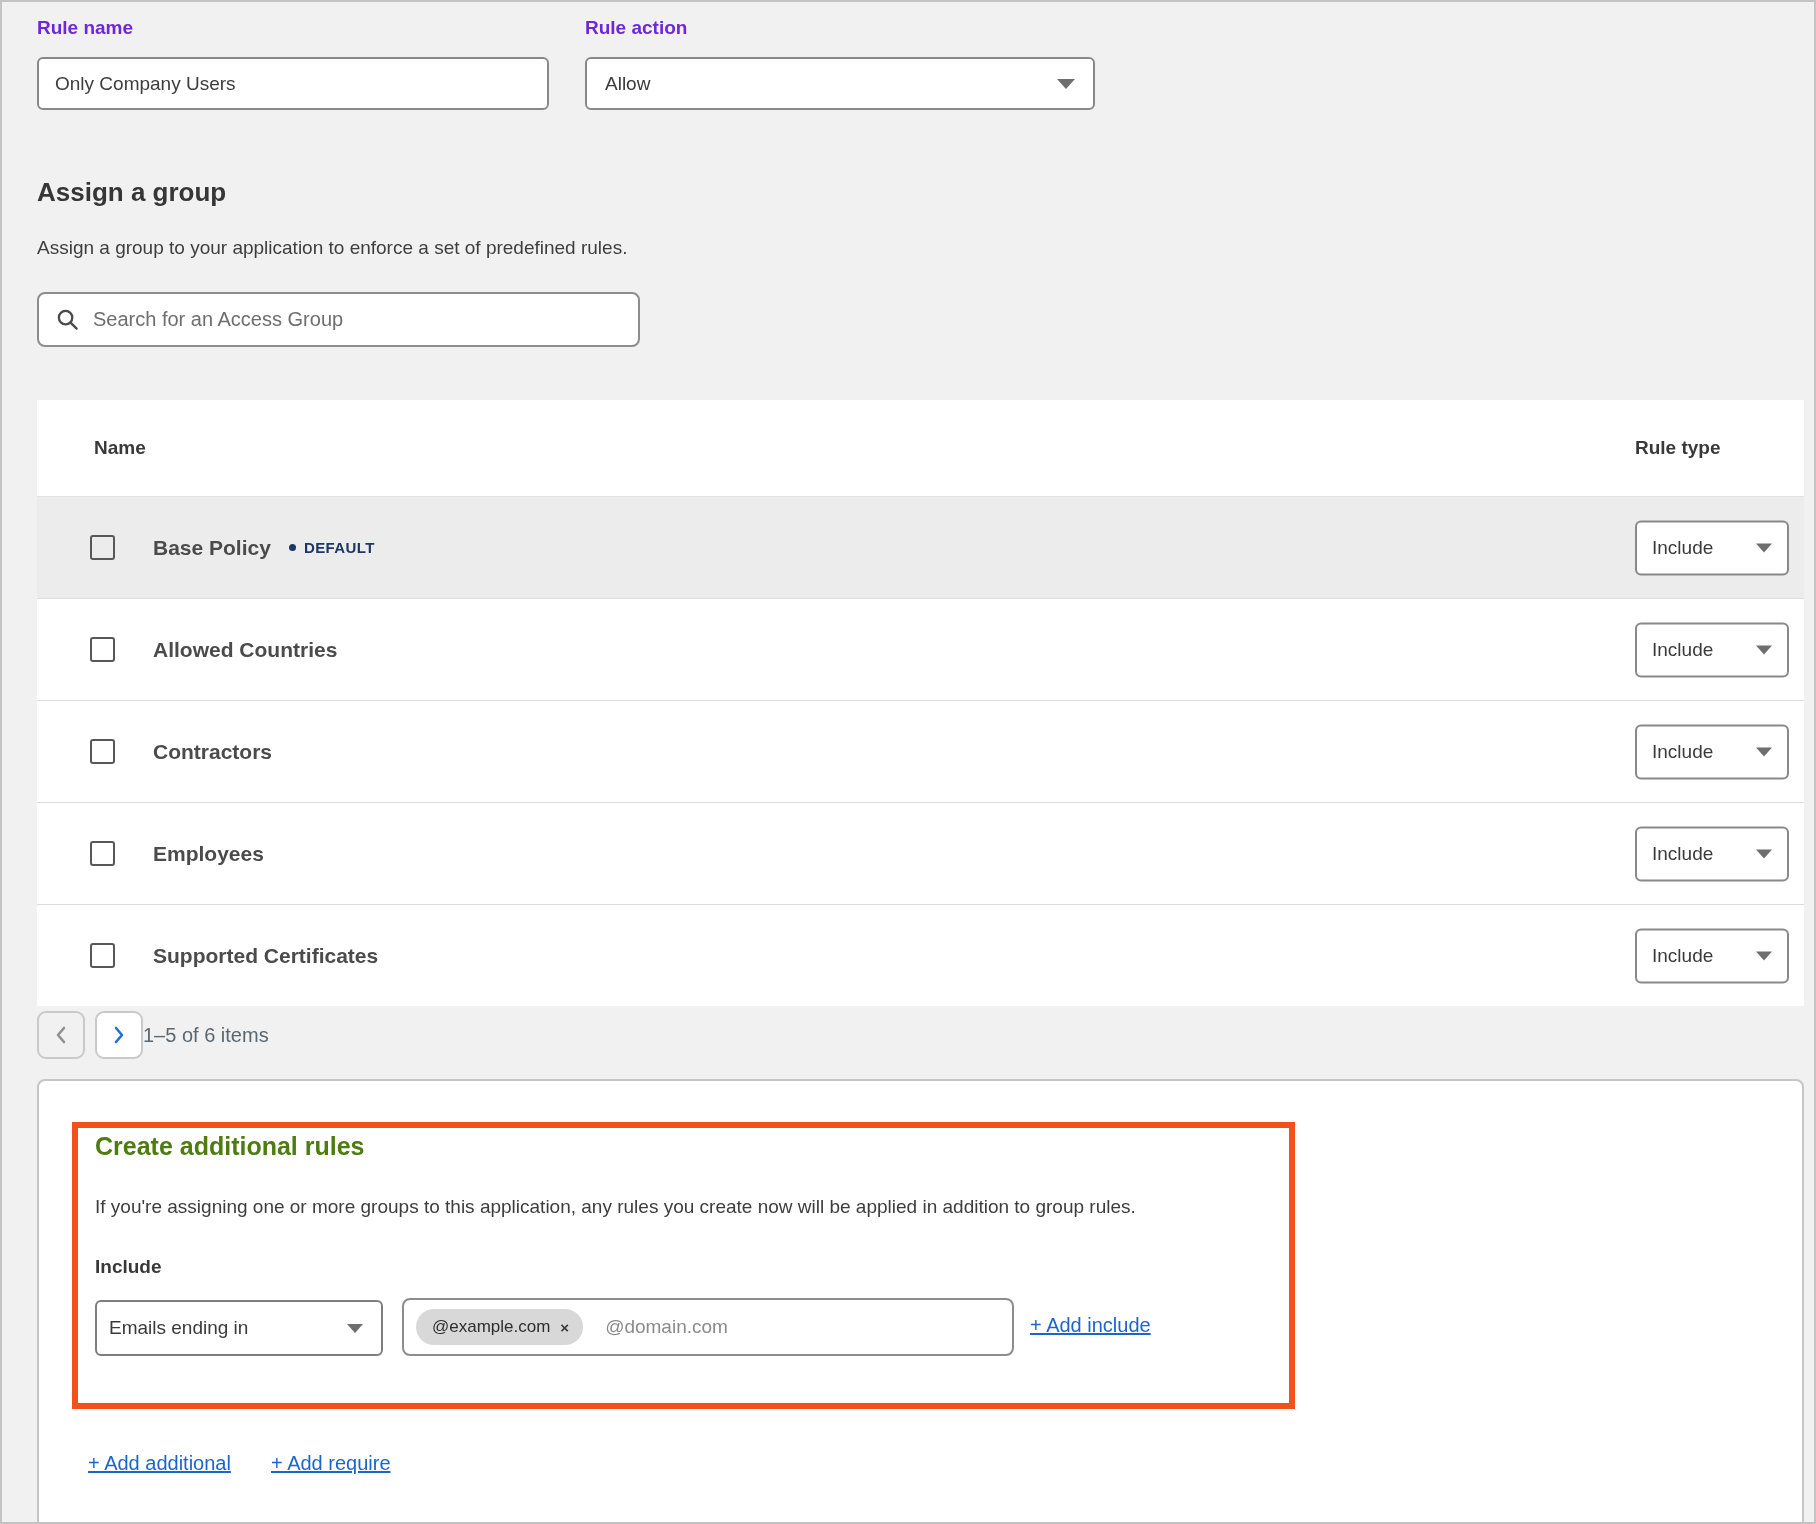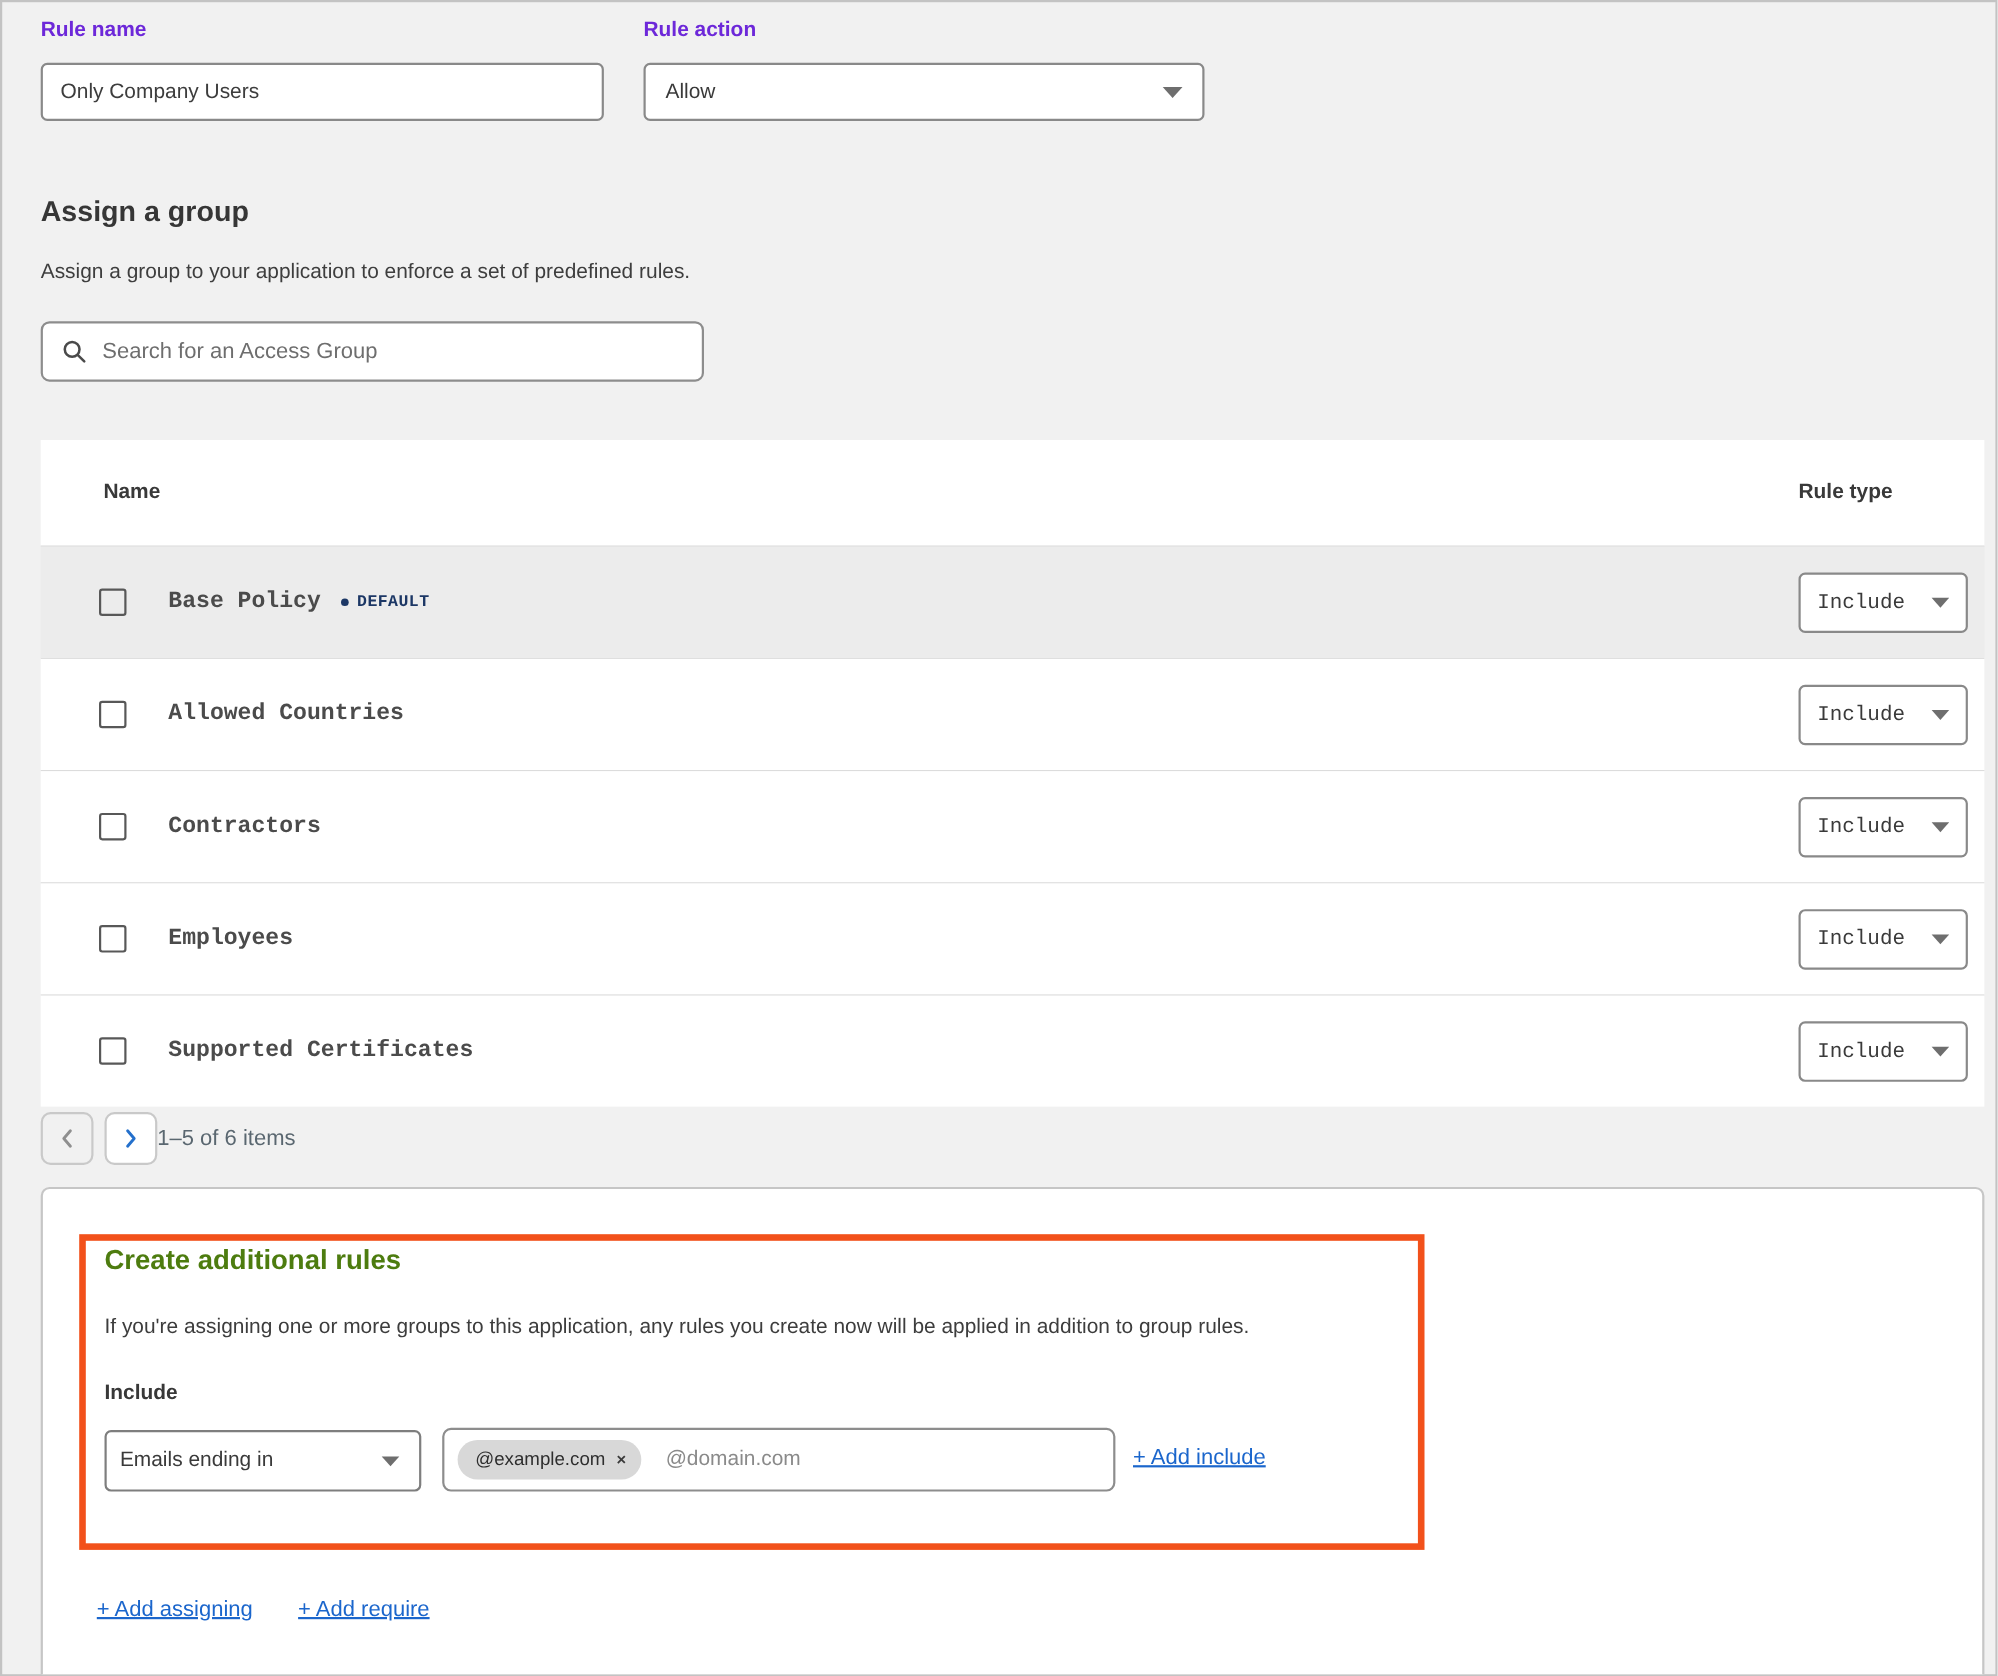--- a/index.html
+++ b/index.html
@@ -57,21 +57,21 @@
   #group-table { position: absolute; left: 35px; top: 398px; width: 1767px; }
   .thead {
     height: 96px; background: #fff; position: relative;
     display: flex; align-items: center;
   }
   .th-name { margin-left: 57px; font-size: 19px; font-weight: 700; color: #393939; }
   .th-ruletype { position: absolute; left: 1598px; font-size: 19px; font-weight: 700; color: #393939; }
 
   .trow {
     height: 102px; background: #fff; position: relative;
-    display: flex; align-items: center; border-top: 1px solid #dcdcdc; font-family: Liberation Mono, monospace;
+    display: flex; align-items: center; border-top: 1px solid #dcdcdc;
   }
   .trow.highlighted { background: #ececec; border-top: 1px solid #e2e2e2; }
   .checkbox {
     width: 25px; height: 25px; margin-left: 53px; flex: 0 0 auto;
     border: 2px solid #585858; border-radius: 3px; background: transparent; cursor: pointer;
   }
   .row-name { margin-left: 38px; font-size: 21px; font-weight: 700; color: #4b4b4b; }
   .row-badge {
     margin-left: 18px; display: inline-flex; align-items: center;
     color: #1c3765; font-weight: 700; font-size: 15px; letter-spacing: 0.4px;
@@ -233,17 +233,17 @@
         <span class="tag-pill">
           <span>@example.com</span>
           <span class="tag-remove">×</span>
         </span>
         <input id="email-input" placeholder="@domain.com" style="">
       </div>
 
       <span class="link" id="add-include-link">+ Add include</span>
     </div>
 
-    <span class="link" id="add-exception-link">+ Add assigning</span>
+    <span class="link" id="add-exception-link">+ Add additional</span>
     <span class="link" id="add-require-link">+ Add require</span>
   </div>
 
 </div>
 
 </body></html>

